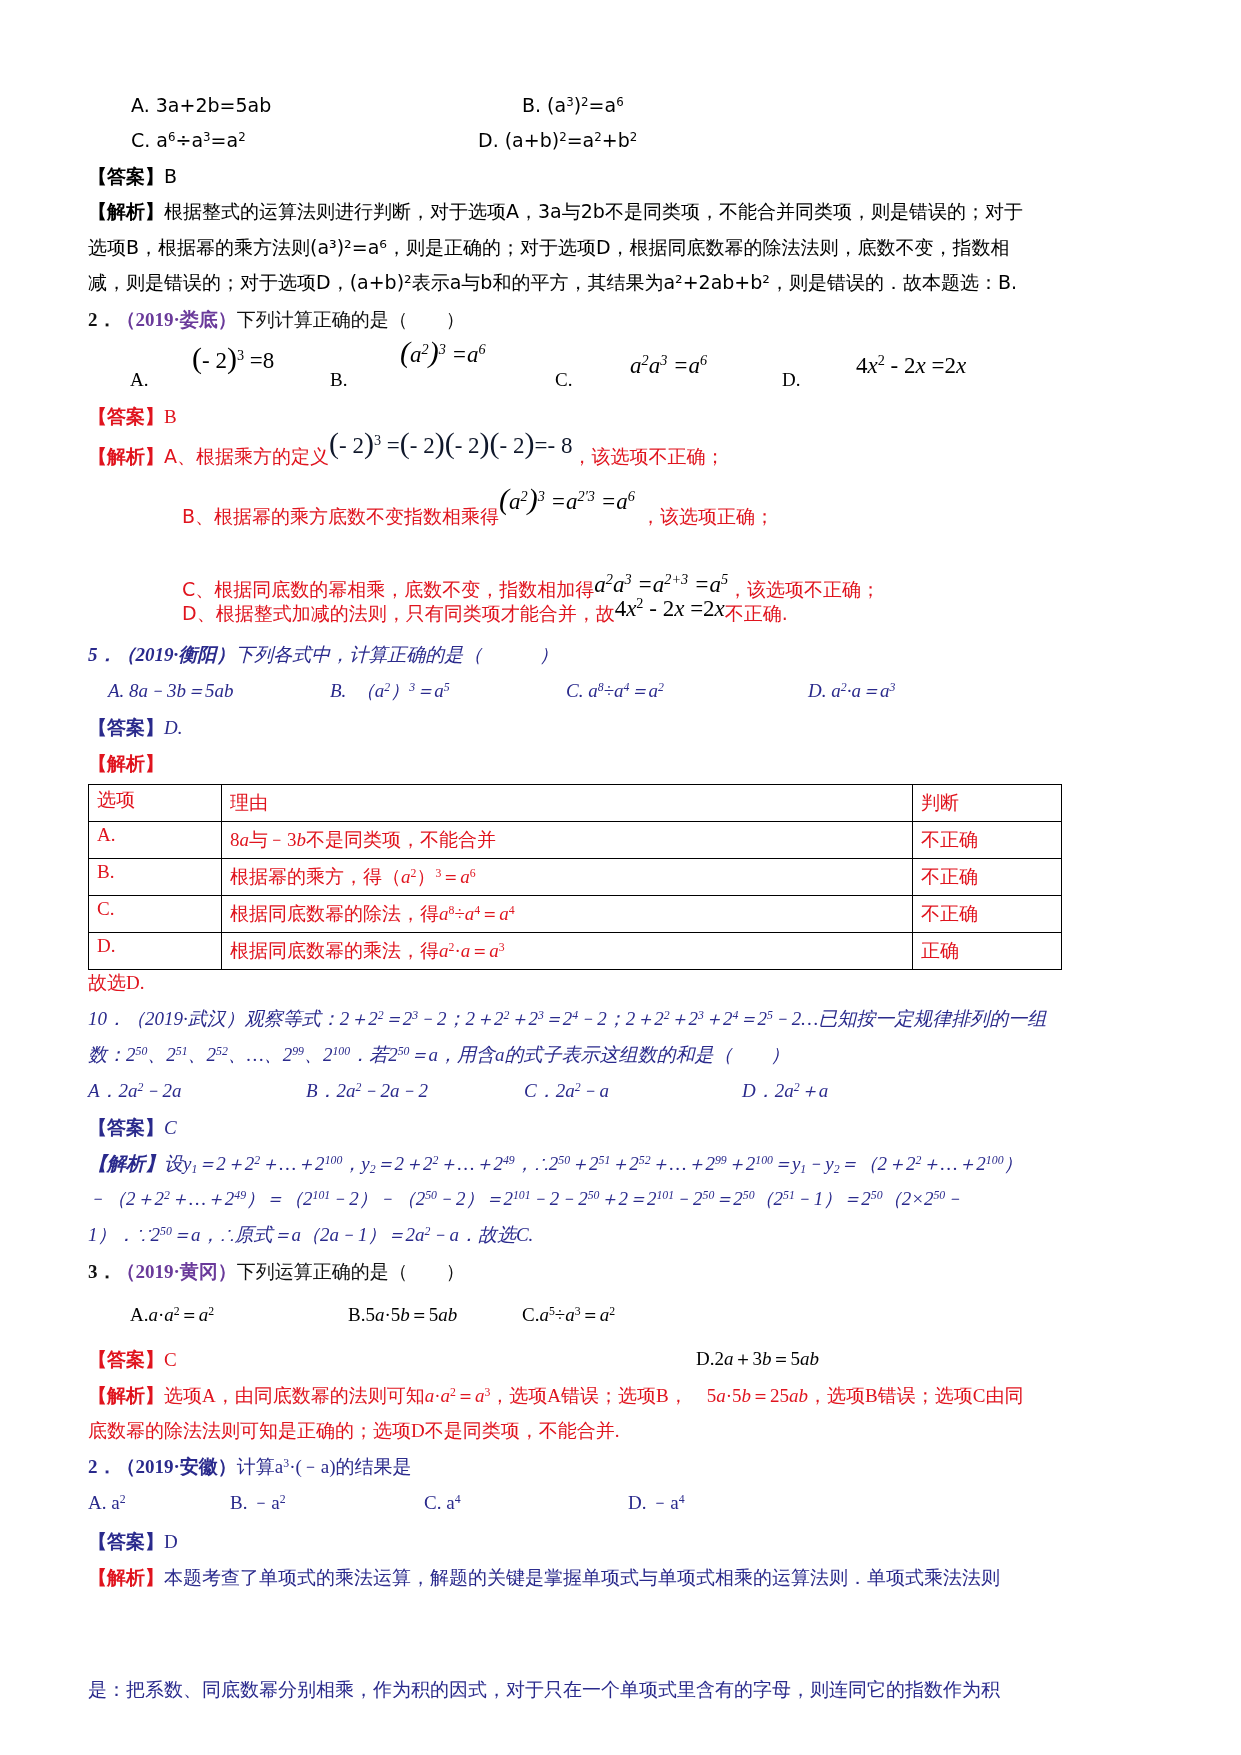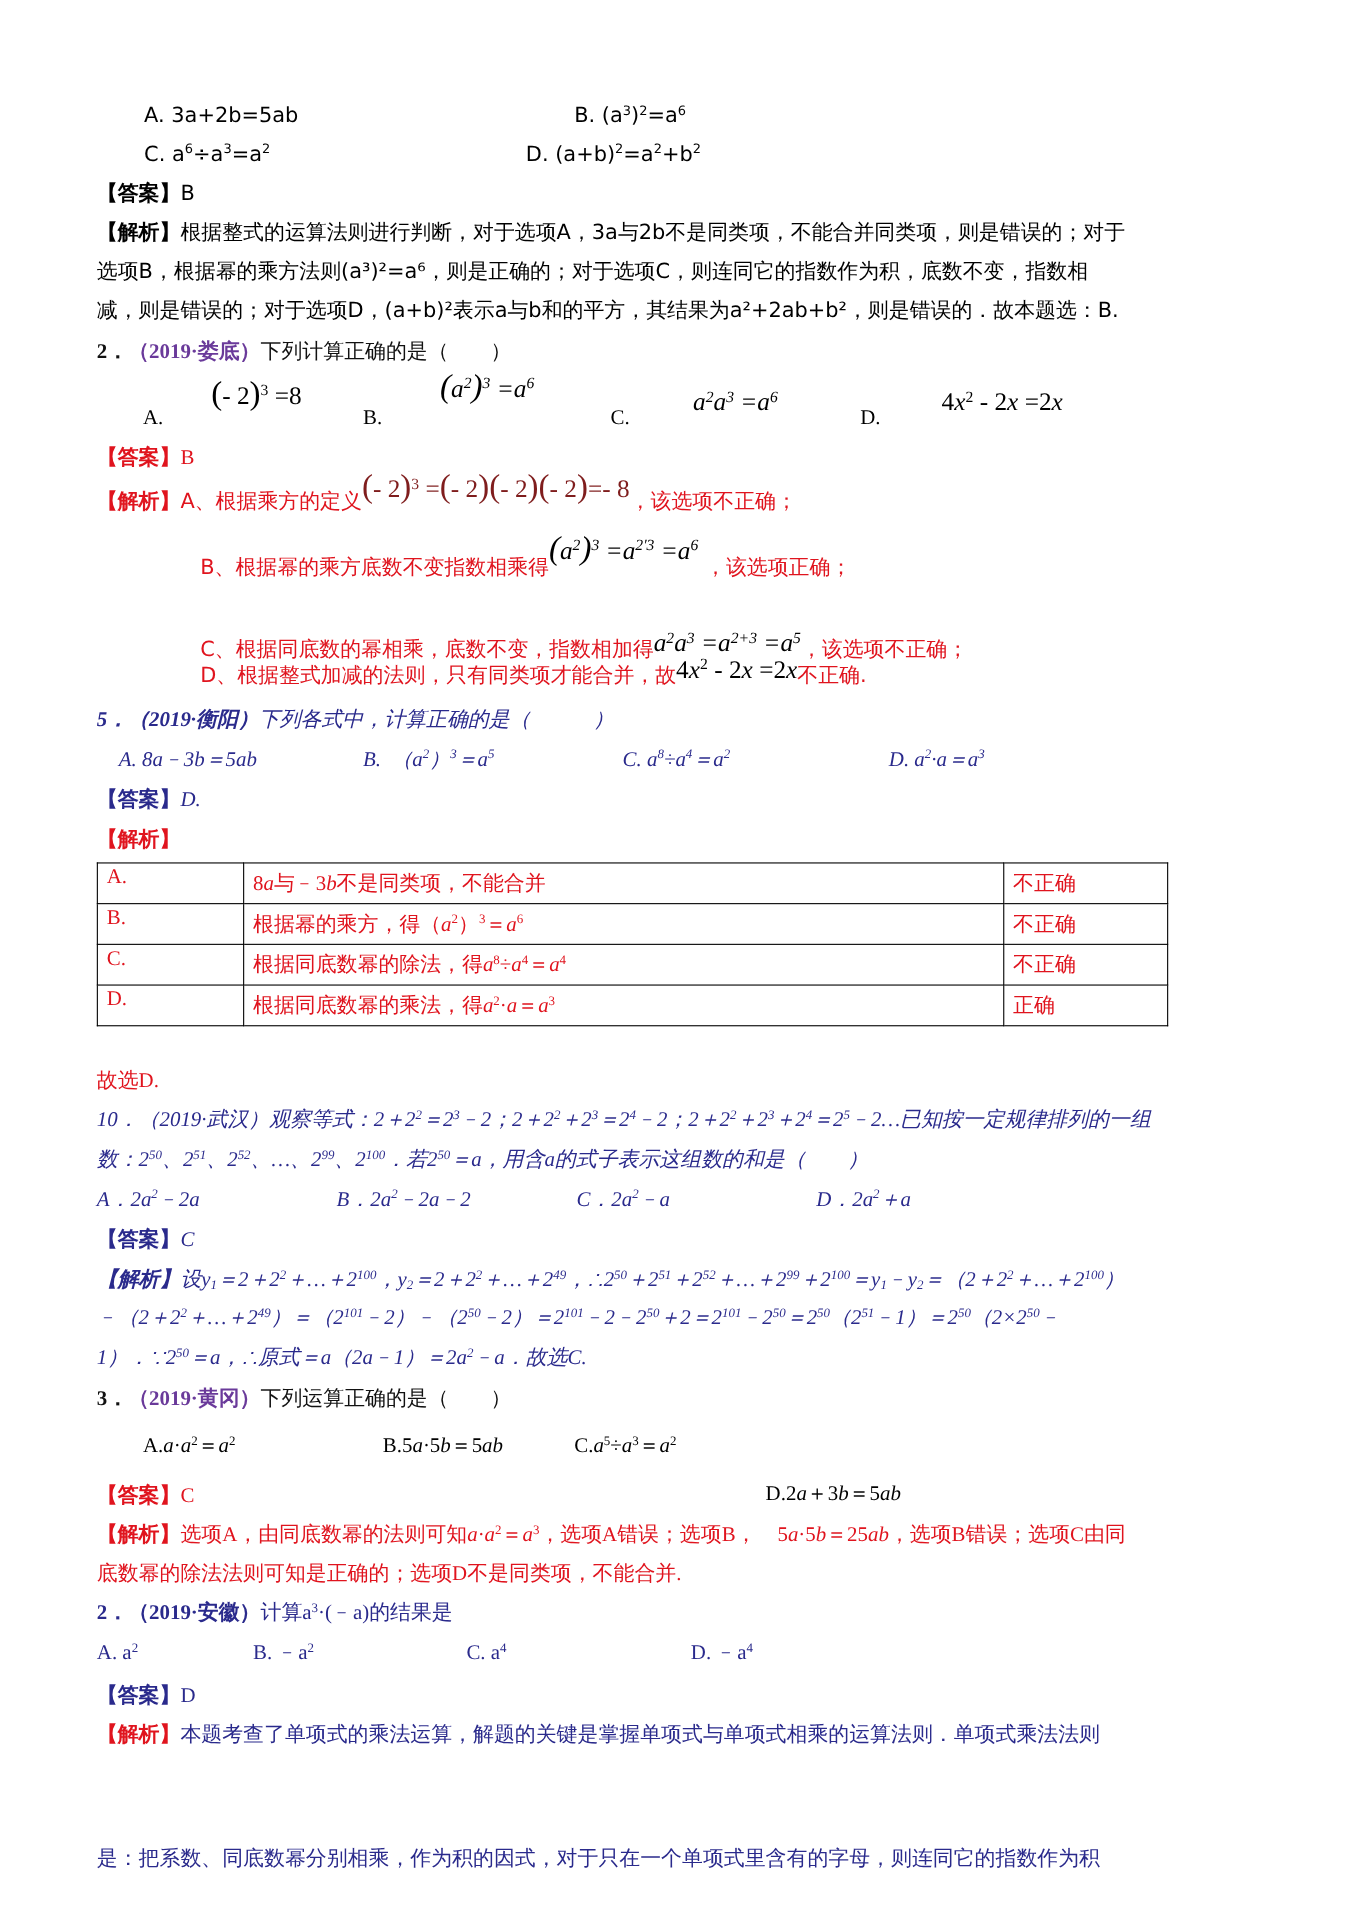--- a/index.html
+++ b/index.html
@@ -46,41 +46,41 @@
 </div>
 <div class="line" style="left:478px;top:127px;">
   <span>D.</span>&nbsp;(a+b)<sup>2</sup>=a<sup>2</sup>+b<sup>2</sup>
 </div>
 <div class="line" style="left:88px;top:163px;">
   <span class="tag">【答案】</span><span>B</span>
 </div>
 <div class="line" style="left:88px;top:198px;">
   <span class="tag">【解析】</span><span>根据整式的运算法则进行判断，对于选项A，3a与2b不是同类项，不能合并同类项，则是错误的；对于</span>
 </div>
-<div class="line" style="left:88px;top:234px;">选项B，根据幂的乘方法则(a³)²=a⁶，则是正确的；对于选项C，则连同它的指数作为积，底数不变，指数相</div>
+<div class="line" style="left:88px;top:234px;">选项B，根据幂的乘方法则(a³)²=a⁶，则是正确的；对于选项D，根据同底数幂的除法法则，底数不变，指数相</div>
 <div class="line" style="left:88px;top:269px;">减，则是错误的；对于选项D，(a+b)²表示a与b和的平方，其结果为a²+2ab+b²，则是错误的．故本题选：B.</div>
 
 <div class="line serif" style="left:88px;top:306px;">
   <span class="bold black">2．</span><span class="bold purple">（2019·娄底）</span><span class="black" style="font-family:'DejaVu Sans',sans-serif;">下列计算正确的是（　　）</span>
 </div>
 <div class="line serif" style="left:130px;top:345px;height:50px;width:900px;">
   <span style="position:absolute;left:0;top:22px;">A.</span>
   <span class="math" style="position:absolute;left:62px;top:0;"><span class="bigp">(</span>- 2<span class="bigp">)</span><sup>3</sup> =8</span>
   <span style="position:absolute;left:200px;top:22px;">B.</span>
   <span class="mathi" style="position:absolute;left:270px;top:-6px;"><span class="bigp">(</span>a<sup>2</sup><span class="bigp">)</span><sup>3</sup> =a<sup>6</sup></span>
   <span style="position:absolute;left:425px;top:22px;">C.</span>
   <span class="mathi" style="position:absolute;left:500px;top:8px;">a<sup>2</sup>a<sup>3</sup> =a<sup>6</sup></span>
   <span style="position:absolute;left:652px;top:22px;">D.</span>
   <span class="math" style="position:absolute;left:726px;top:8px;">4<i>x</i><sup>2</sup> - 2<i>x</i> =2<i>x</i></span>
 </div>
 <div class="line red" style="left:88px;top:403px;">
   <span class="tag">【答案】</span><span class="serif">B</span>
 </div>
 <div class="line red" style="left:88px;top:440px;height:40px;">
-  <span class="tag">【解析】</span><span>A、根据乘方的定义</span><span class="math" style="color:#7f1d1d;position:relative;top:-10px;"><span class="bigp">(</span>- 2<span class="bigp">)</span><sup>3</sup> =<span class="bigp">(</span>- 2<span class="bigp">)(</span>- 2<span class="bigp">)(</span>- 2<span class="bigp">)</span>=- 8</span><span>，该选项不正确；</span>
+  <span class="tag">【解析】</span><span>A、根据乘方的定义</span><span class="math" style="color:#0f172a;position:relative;top:-10px;"><span class="bigp">(</span>- 2<span class="bigp">)</span><sup>3</sup> =<span class="bigp">(</span>- 2<span class="bigp">)(</span>- 2<span class="bigp">)(</span>- 2<span class="bigp">)</span>=- 8</span><span>，该选项不正确；</span>
 </div>
 <div class="line red" style="left:182px;top:500px;height:40px;">
   <span>B、根据幂的乘方底数不变指数相乘得</span><span class="mathi" style="color:#000;position:relative;top:-14px;"><span class="bigp">(</span>a<sup>2</sup><span class="bigp">)</span><sup>3</sup> =a<sup>2′3</sup> =a<sup>6</sup></span>&nbsp;<span>，该选项正确；</span>
 </div>
 <div class="line red" style="left:182px;top:576px;">
   <span>C、根据同底数的幂相乘，底数不变，指数相加得</span><span class="mathi" style="color:#000;position:relative;top:-4px;">a<sup>2</sup>a<sup>3</sup> =a<sup>2+3</sup> =a<sup>5</sup></span><span>，该选项不正确；</span>
 </div>
 <div class="line red" style="left:182px;top:600px;">
   <span>D、根据整式加减的法则，只有同类项才能合并，故</span><span class="math" style="color:#000;position:relative;top:-4px;">4<i>x</i><sup>2</sup> - 2<i>x</i> =2<i>x</i></span><span>不正确.</span>
 </div>
@@ -96,20 +96,25 @@
 </div>
 <div class="line blue" style="left:88px;top:714px;">
   <span class="tag">【答案】</span><span class="serif it">D.</span>
 </div>
 <div class="line red" style="left:88px;top:750px;">
   <span class="tag">【解析】</span>
 </div>
 
 <table class="ana">
   <tbody>
+      <tr class="head">
+    <td class="c0">选项</td>
+    <td>理由</td>
+    <td class="c2">判断</td>
+  </tr>
   <tr>
     <td class="c0">A.</td>
     <td>8<i>a</i>与﹣3<i>b</i>不是同类项，不能合并</td>
     <td class="c2">不正确</td>
   </tr>
   <tr>
     <td class="c0">B.</td>
     <td>根据幂的乘方，得（<i>a</i><sup>2</sup>）<sup>3</sup>＝<i>a</i><sup>6</sup></td>
     <td class="c2">不正确</td>
   </tr>

